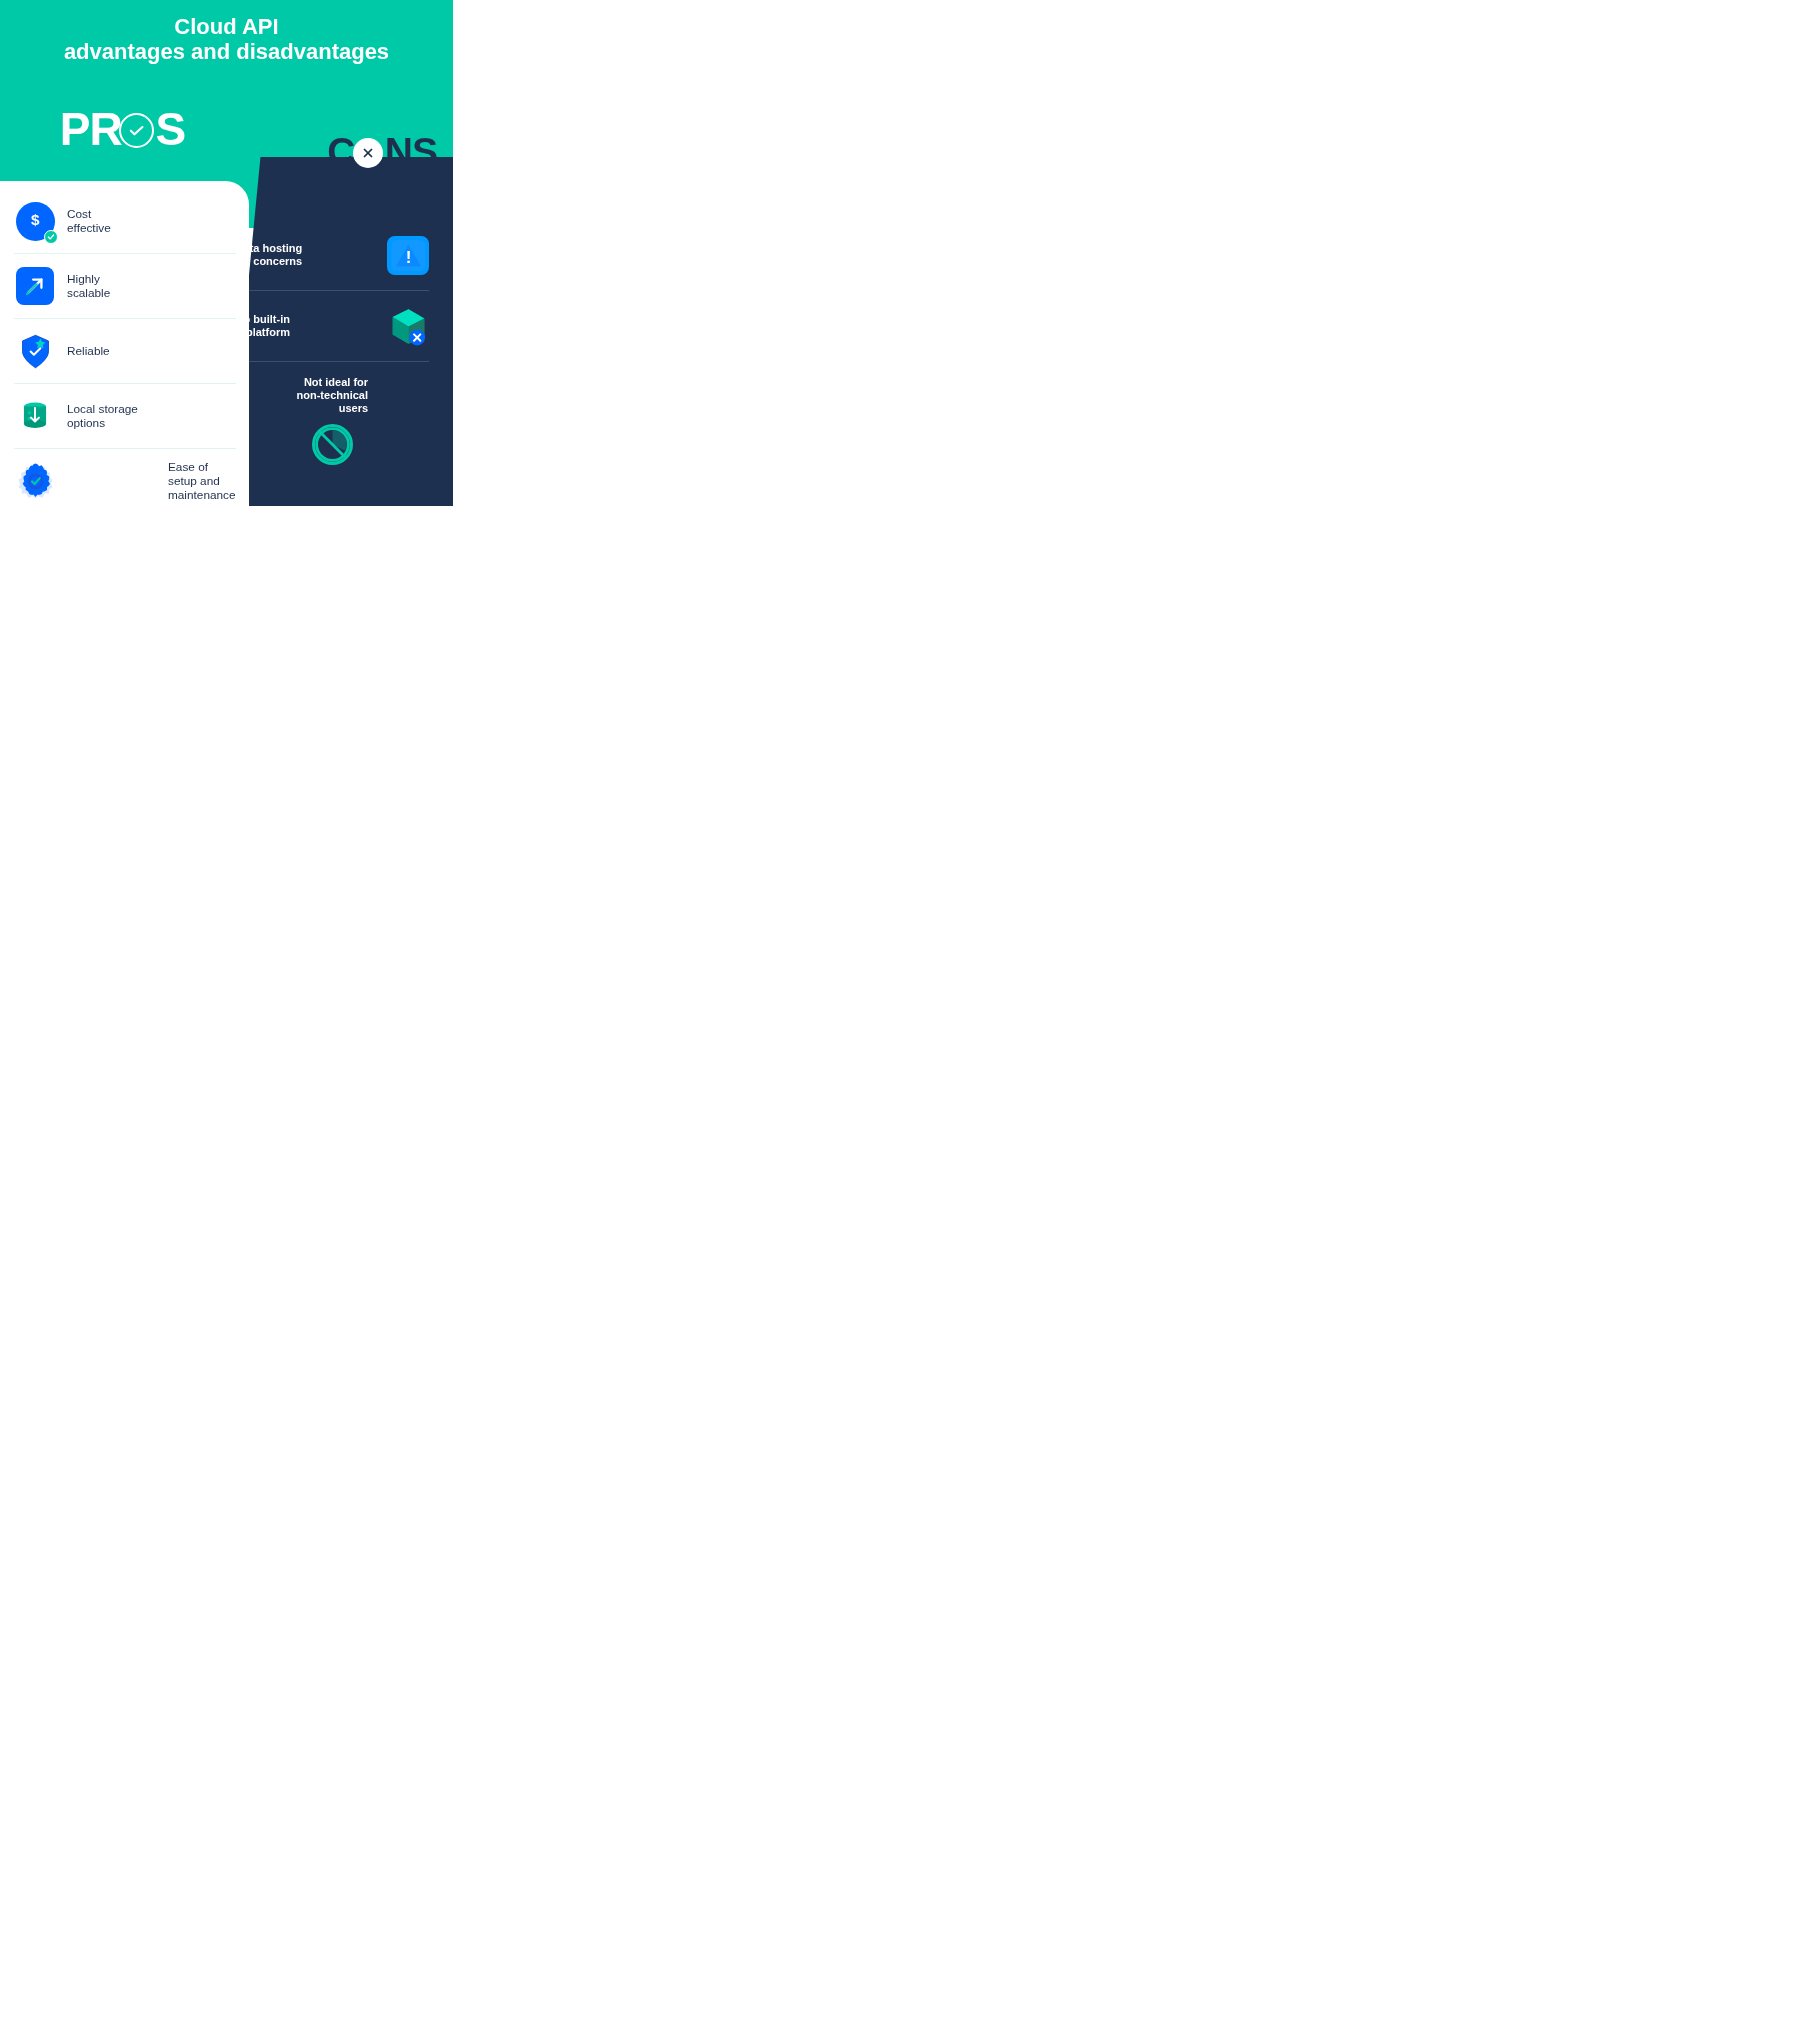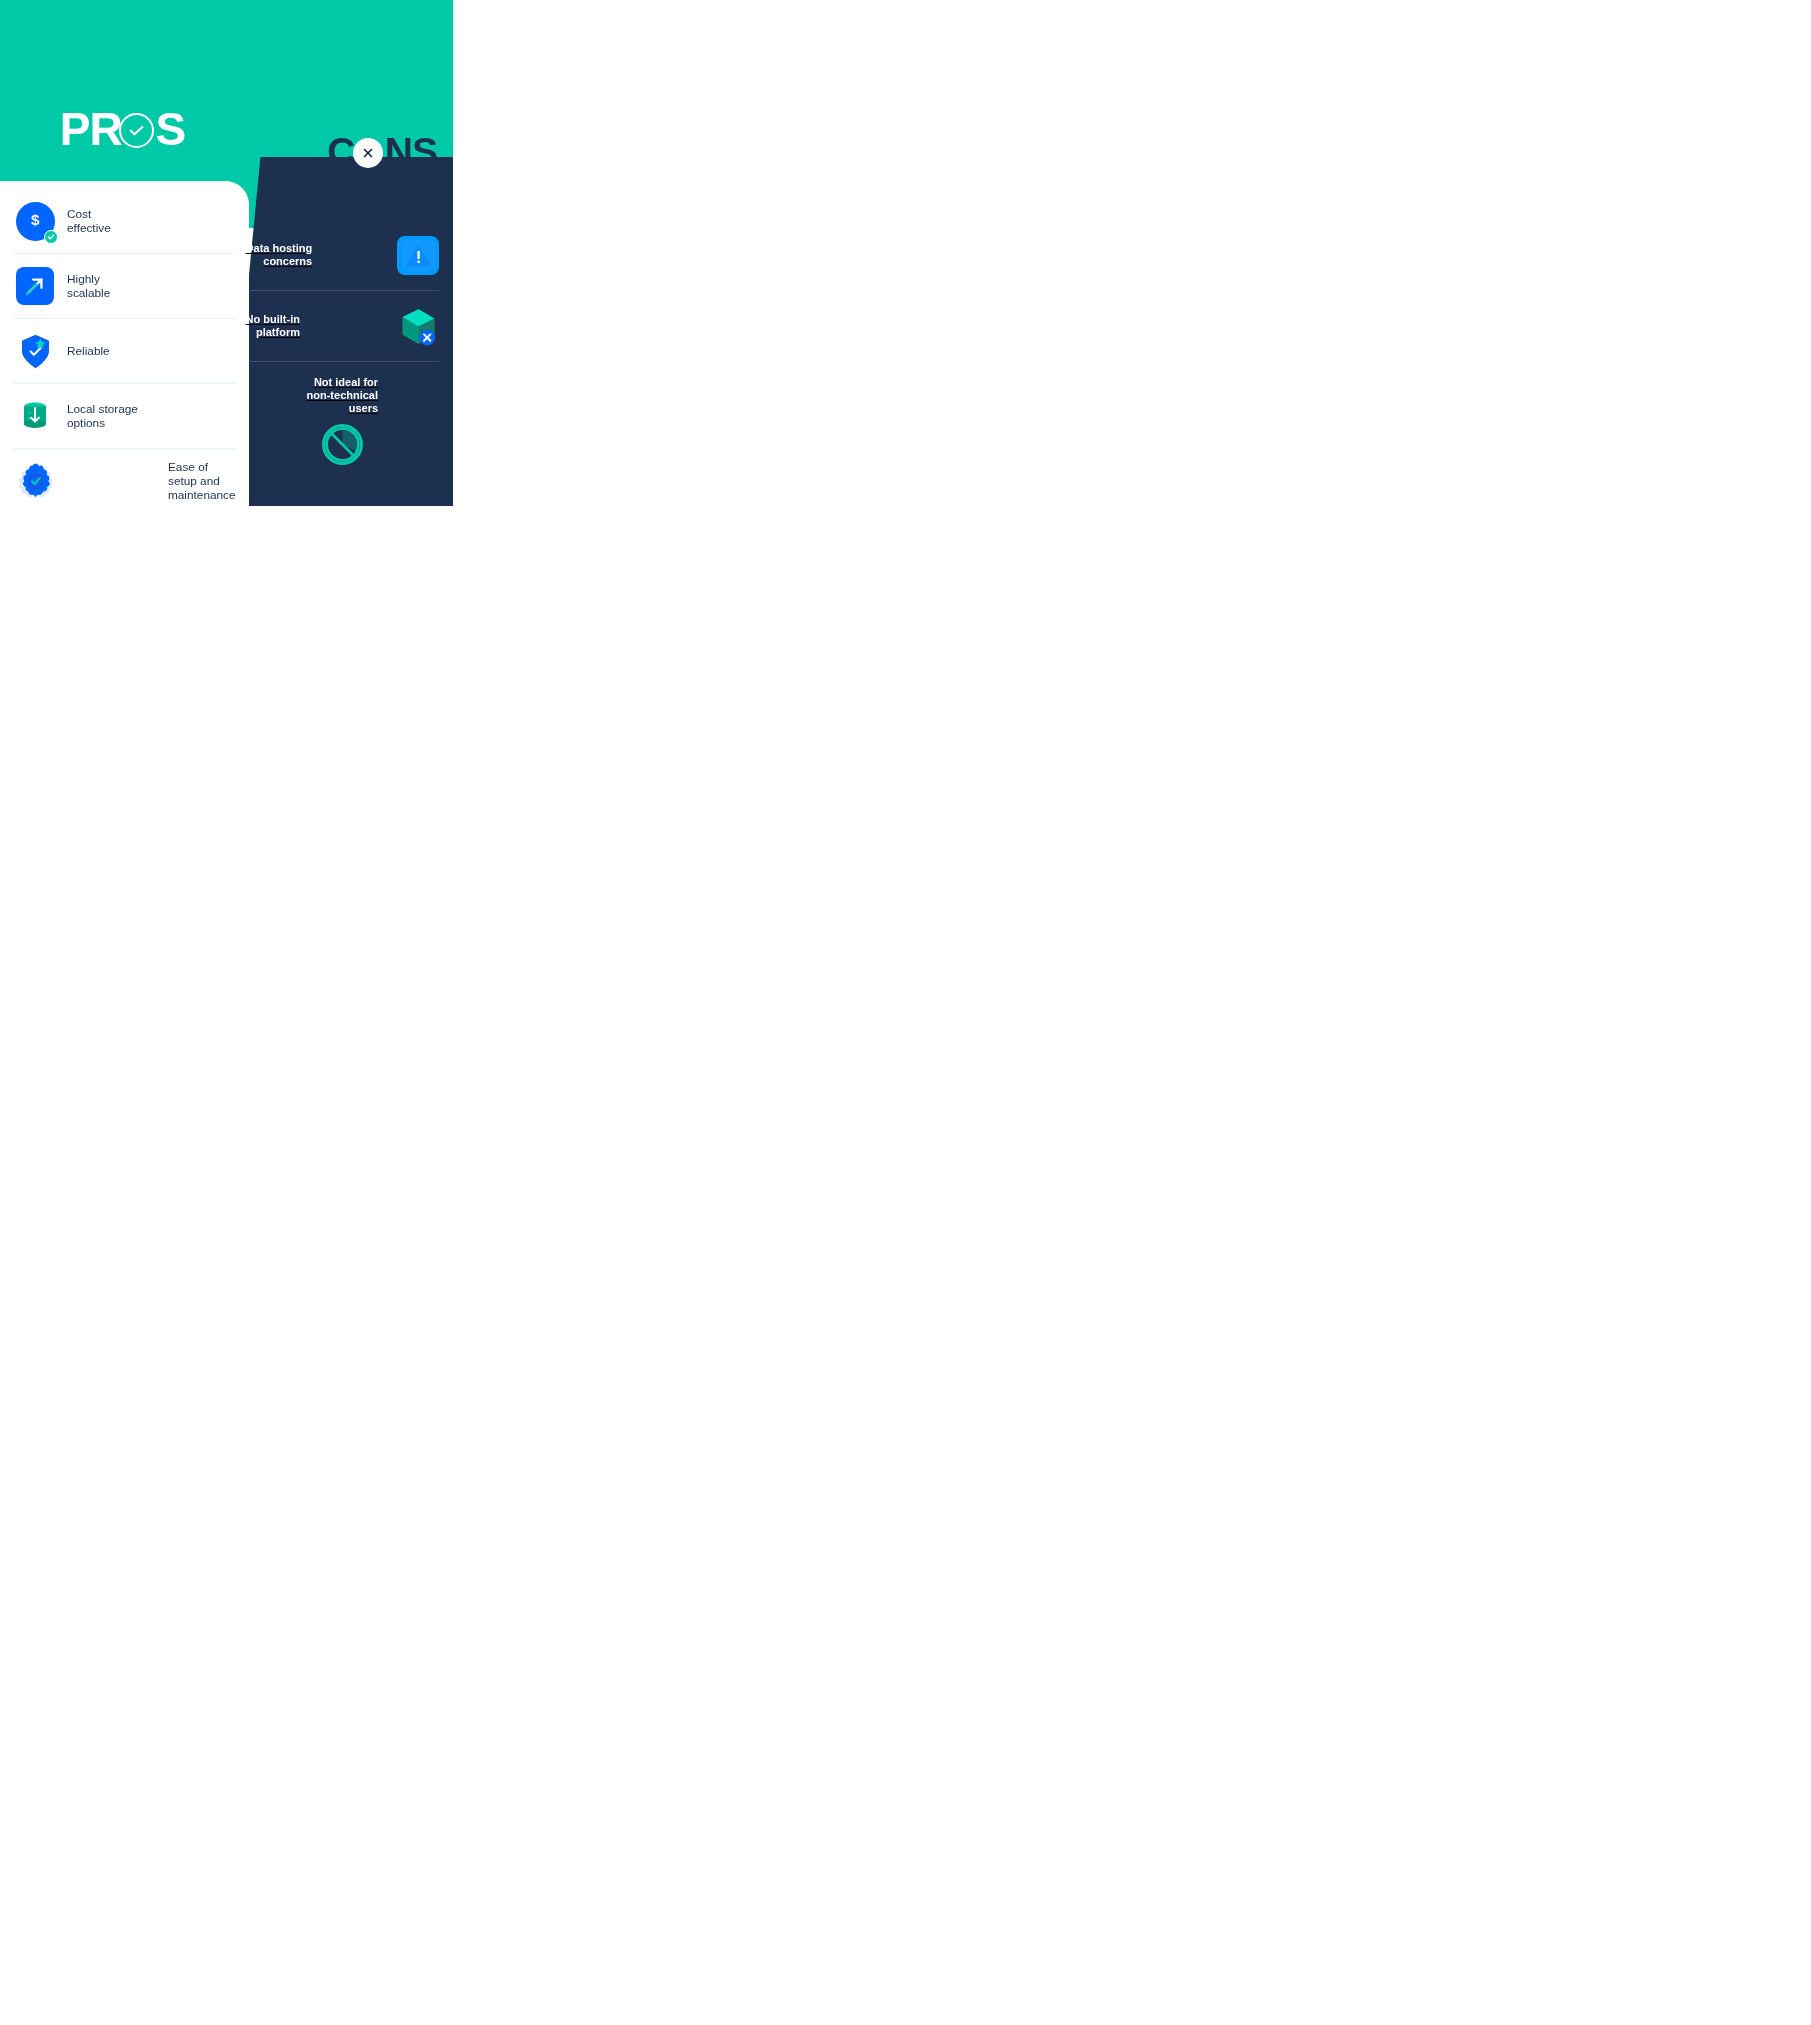--- a/index.html
+++ b/index.html
@@ -172,25 +172,24 @@
       font-size: 11.8px;
       font-weight: 400;
       color: #1E3050;
       line-height: 1.2;
     }
 
     
     .cons-items {
       position: absolute;
       top: 220px;
-      right: 0;
+      right: 10px;
       width: 51%;
       z-index: 10;
       padding: 0 14px 0 23.6px;
-      text-decoration: underline;
     }
 
     .con-item {
       display: flex;
       align-items: center;
       justify-content: space-between;
       gap: 7.9px;
       padding: 14px 0;
       border-bottom: 0.8px solid rgba(255,255,255,0.15);
     }
@@ -318,20 +317,24 @@
   </style>
 </head>
 <body>
 
 <div class="container">
 
   <div class="header-bg"></div>
   <div class="cons-bg"></div>
   <div class="pros-bg"></div>
 
+  <div class="title">
+    <span style="white-space: pre-line;">Cloud API
+advantages and disadvantages</span>
+  </div>
 
   <div class="pros-label">
     <span>PR</span>
     <div class="pros-check-circle">
       <svg viewBox="0 0 24 24" fill="none">
         <polyline points="4,12 9,17 20,7" stroke="white" stroke-width="3" stroke-linecap="round" stroke-linejoin="round"></polyline>
       </svg>
     </div>
     <span>S</span>
   </div>

